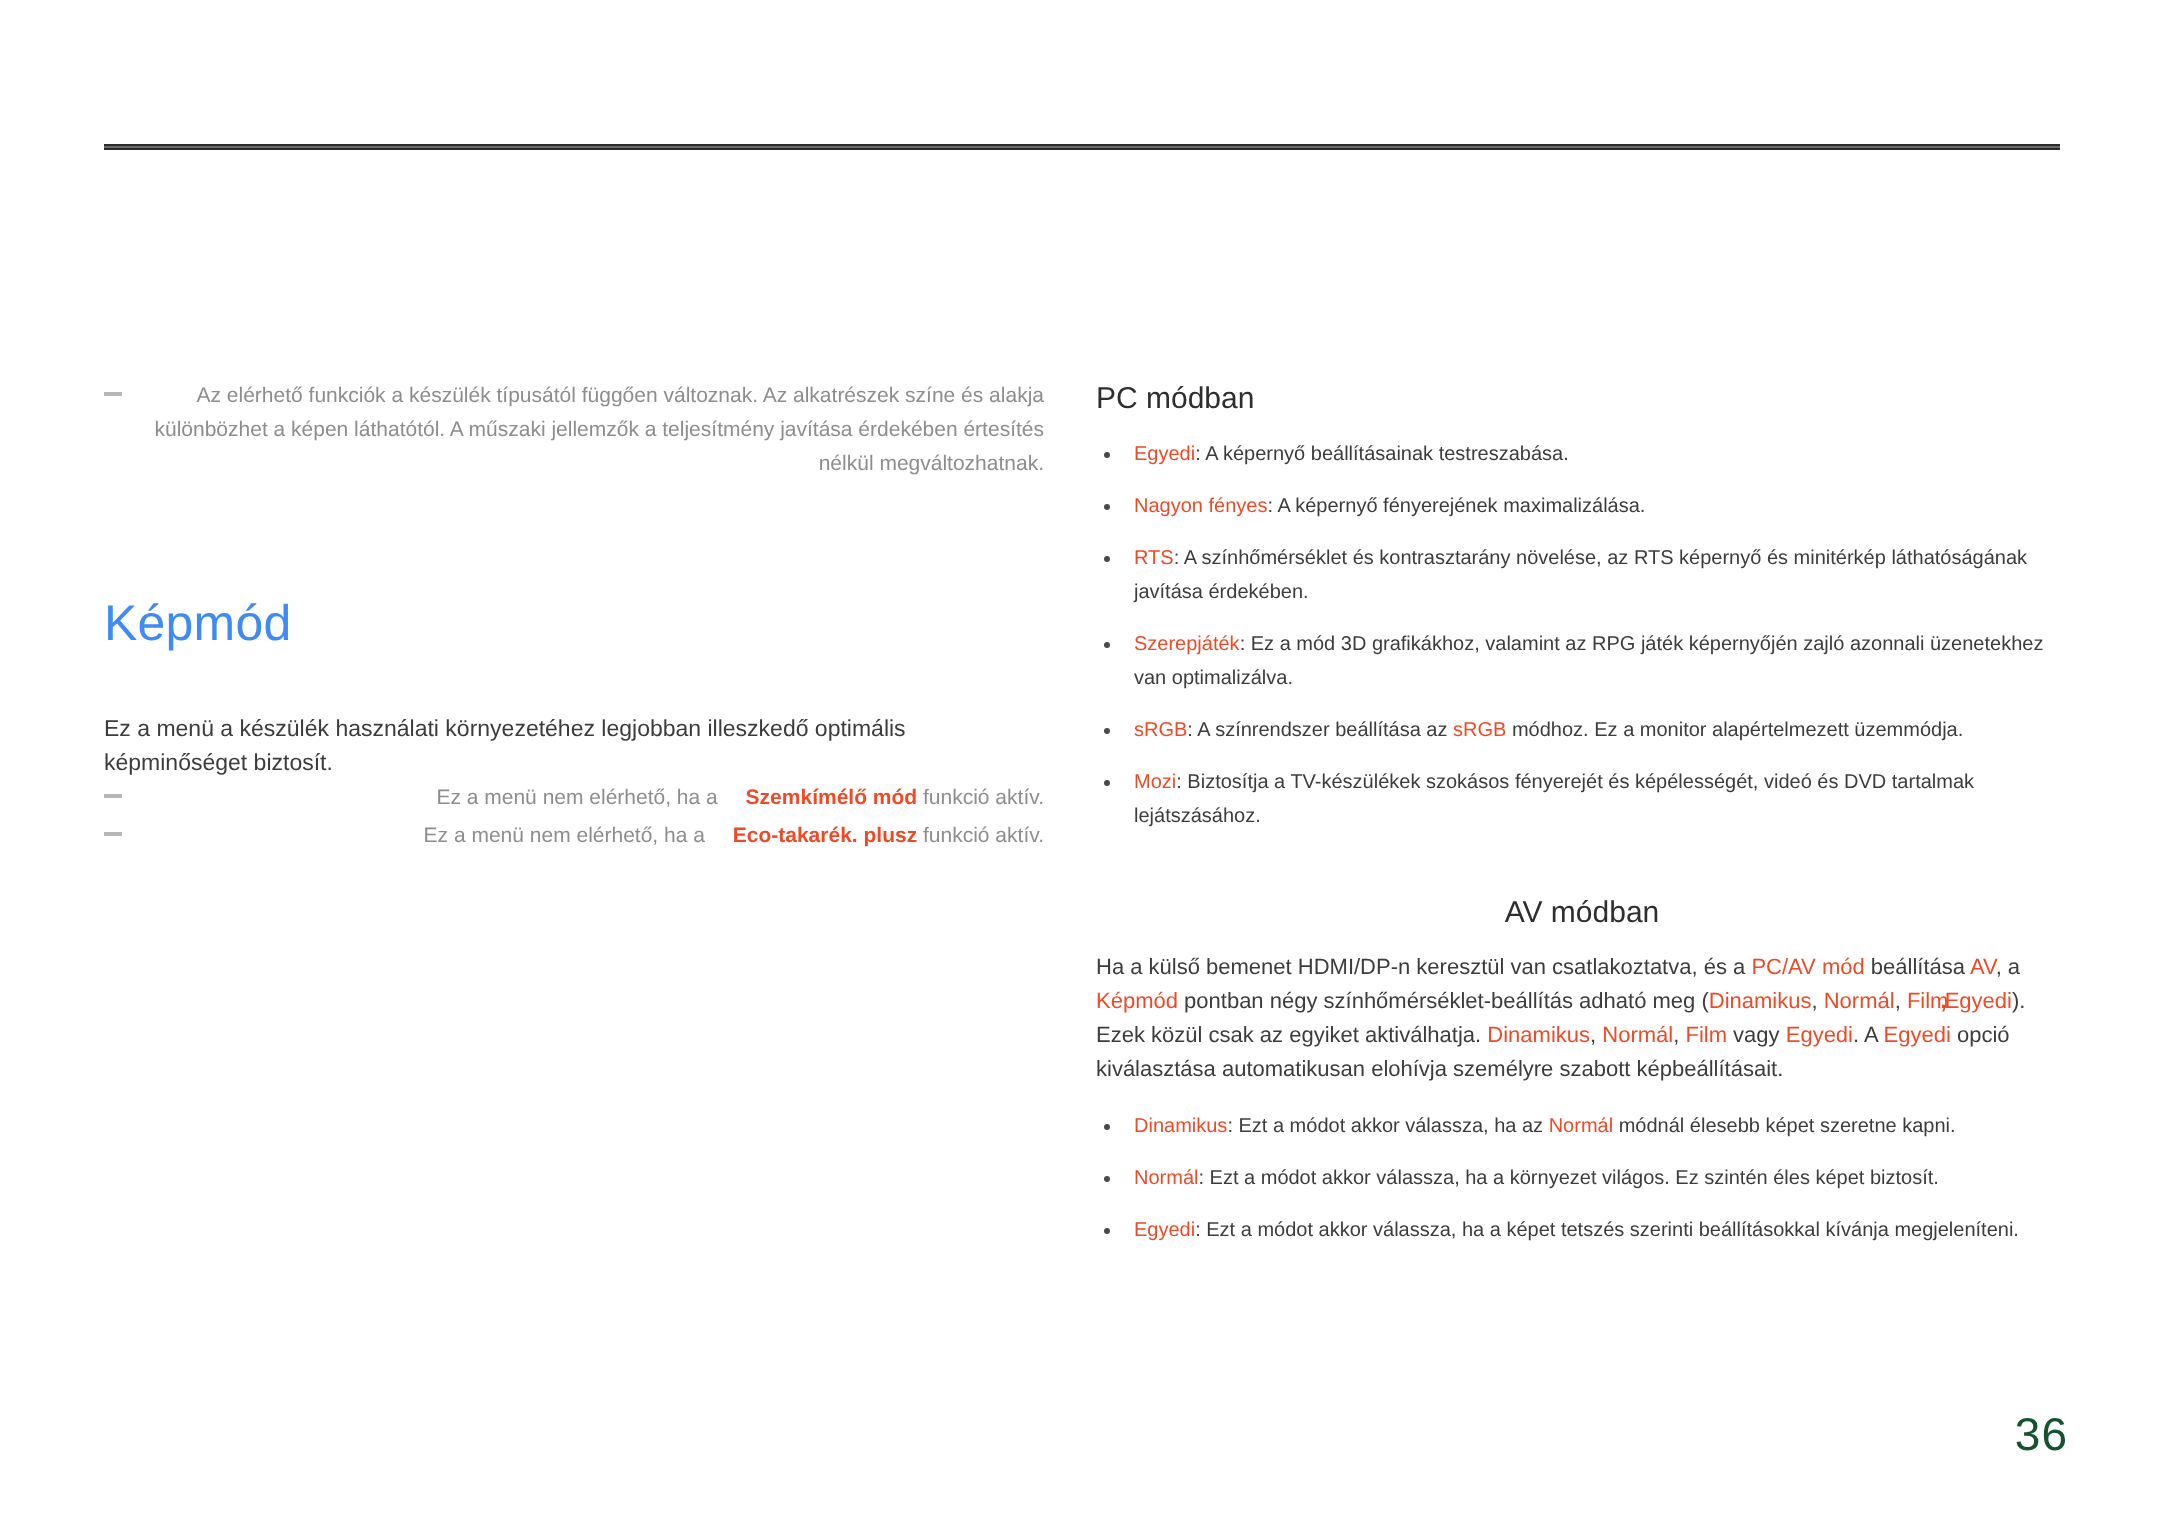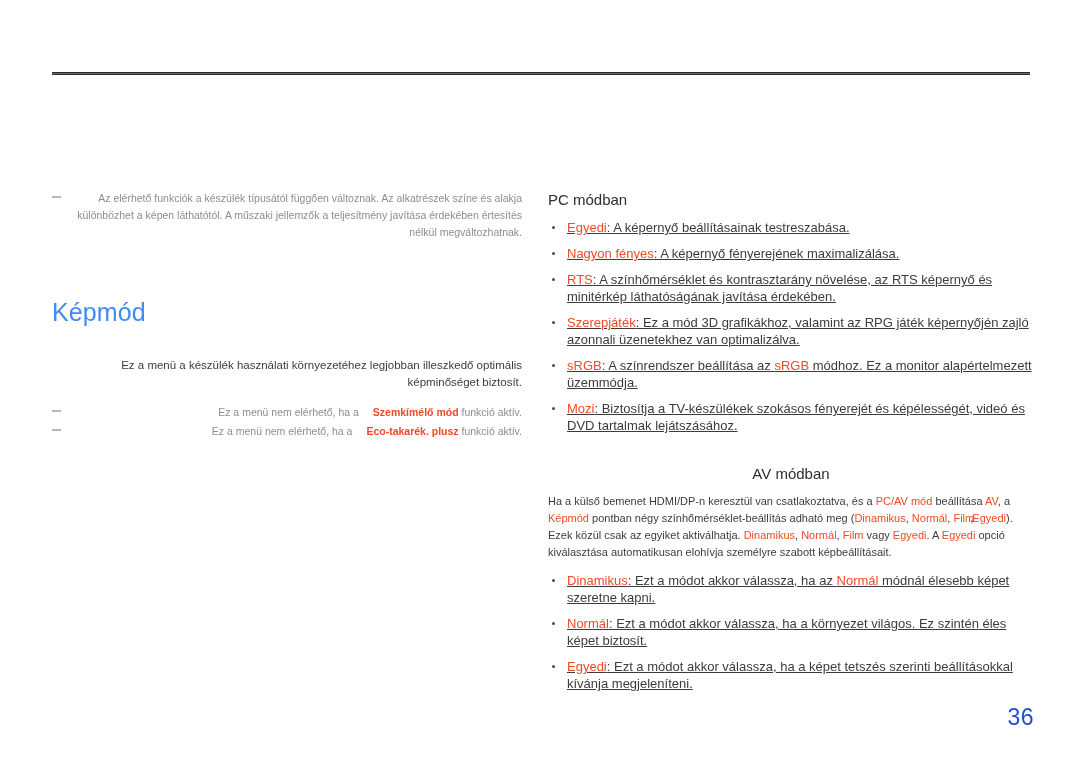--- a/index.html
+++ b/index.html
@@ -70,22 +70,21 @@
     color: #3f8bf3;
     margin: 56px 0 0 0;
     letter-spacing: 0.1px;
   }
 
   .lead {
     font-size: 11.5px;
     line-height: 17px;
     color: #3c3c3c;
     margin-top: 30px;
-    margin-bottom: 13px;
-    text-align: right;
+    margin-bottom: 0;
   }
 
   
   .section-head {
     font-size: 15px;
     line-height: 20px;
     font-weight: 400;
     color: #2e2e2e;
     margin: 0 0 9px 0;
   }
@@ -93,25 +92,24 @@
 
   
   ul.bullets {
     list-style: none;
     margin: 0;
     padding: 0;
   }
   ul.bullets > li {
     position: relative;
     padding-left: 19px;
-    font-size: 13px;
+    font-size: 10px;
     line-height: 17px;
     color: #3c3c3c;
     margin-bottom: 9px;
-    text-decoration: underline;
   }
   ul.bullets > li::before {
     content: "";
     position: absolute;
     left: 4px;
     top: 7px;
     width: 3px;
     height: 3px;
     border-radius: 50%;
     background: #4a4a4a;
@@ -129,21 +127,21 @@
 
   
   .overlap { margin-left: -4px; }
 
   
   .page-number {
     position: absolute;
     right: 46px;
     bottom: 32px;
     font-size: 23px;
-    color: #1d4ed8;
+    color: #14532d;
     letter-spacing: 0.5px;
   }
 </style>
 </head>
 <body>
 
 <div class="top-rule"></div>
 
 <div class="col-left">
 

